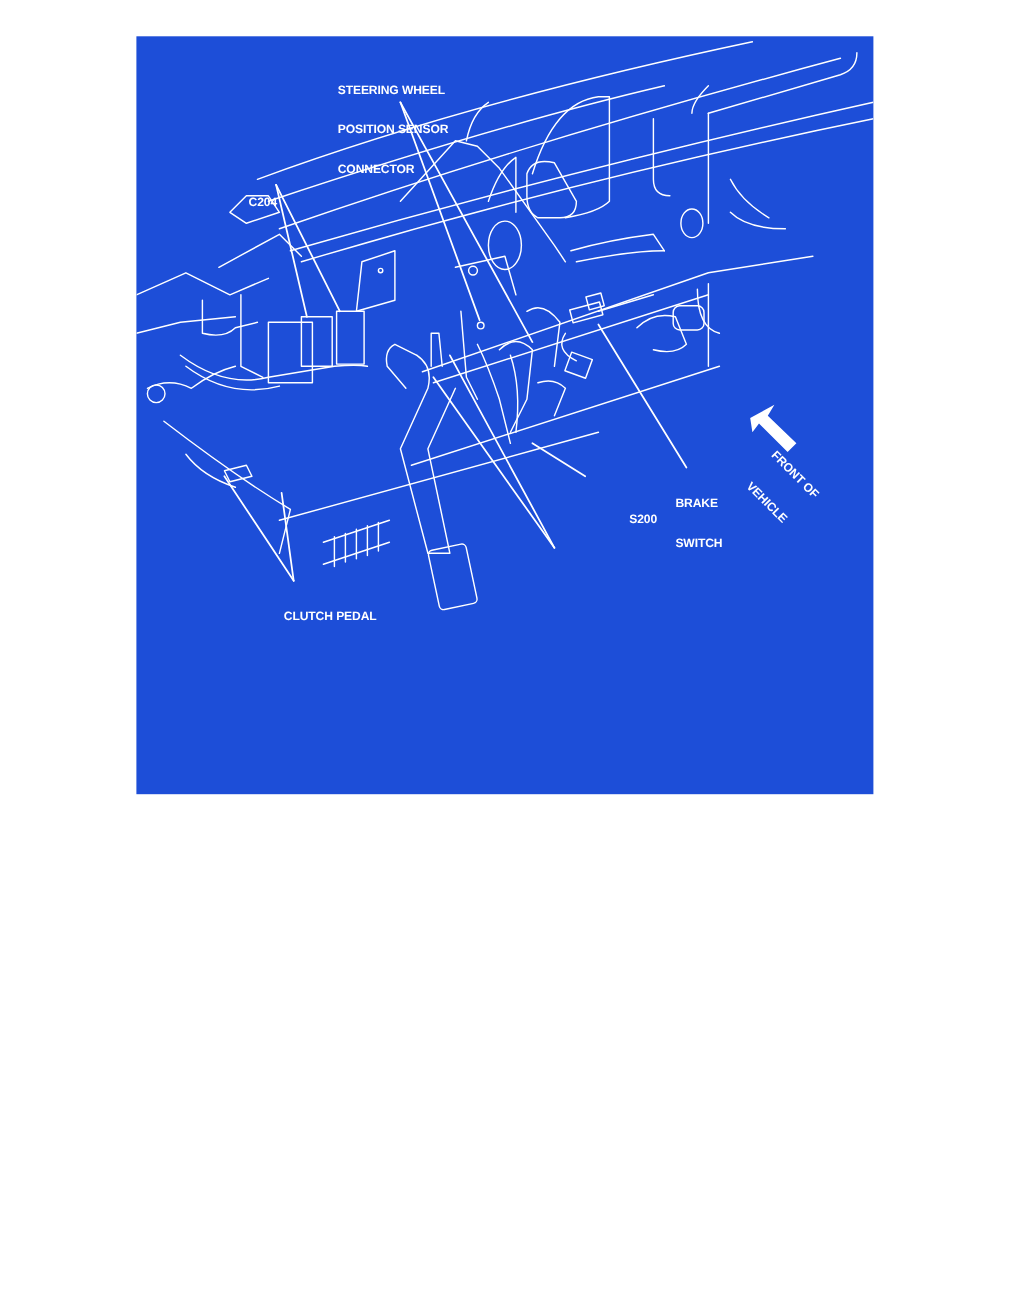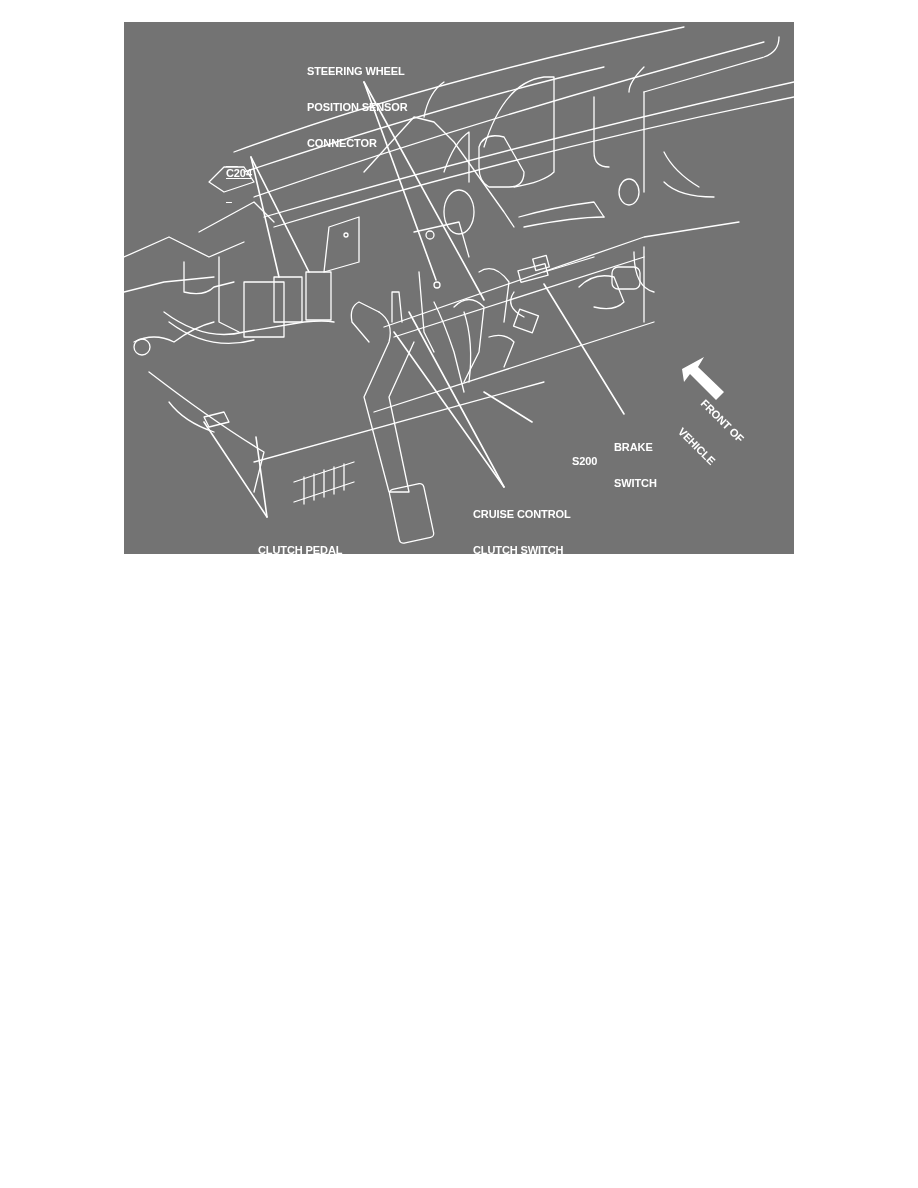--- a/index.html
+++ b/index.html
@@ -1,19 +1,19 @@
 <!DOCTYPE html>
 <html><head>
   <meta charset="utf-8">
   <style>
     html, body { margin: 0; padding: 0; background: #ffffff; }
     body { width: 918px; height: 1188px; position: relative; overflow: hidden; }
     .panel {
-      position: absolute; left: 124px; top: 22px; width: 670px; height: 532px;
-      background: #737373; overflow: hidden;
+      position: absolute; left: 124px; top: 33px; width: 670px; height: 689px;
+      background: #1d4ed8; overflow: hidden;
     }
     .panel svg { position: absolute; left: 0; top: 0; }
     .lbl {
       position: absolute; color: #ffffff;
       font-family: "Liberation Sans", sans-serif; font-weight: bold;
       font-size: 11px; line-height: 12px; letter-spacing: -0.1px;
       white-space: pre; text-transform: uppercase;
     }
     .lbl span { display: block; }
     .rot { transform-origin: 0 0; transform: rotate(45deg); }
@@ -128,33 +128,29 @@
 
     <polygon points="558,347 580,335 574,345 600,370 592,378 566,352 560,360" fill="#ffffff" stroke="none"></polygon>
   </svg>
 
   <div class="lbl" style="left:183px; top:19px;">
     <span>STEERING WHEEL</span>
     <span>POSITION SENSOR</span>
     <span>CONNECTOR</span>
   </div>
 
-  <div class="lbl" style="left:102px; top:121px;text-decoration:underline;">
+  <div class="lbl" style="left:102px; top:121px;">
     <span>C204</span>
   </div>
 
   <div class="lbl" style="left:134px; top:498px;">
     <span>CLUTCH PEDAL</span>
     
   </div>
 
-  <div class="lbl" style="left:349px; top:462px;">
-    <span>CRUISE CONTROL</span>
-    <span>CLUTCH SWITCH</span>
-  </div>
 
   <div class="lbl" style="left:411px; top:409px;margin-left:37px;">
     <span>S200</span>
   </div>
 
   <div class="lbl" style="left:490px; top:395px;">
     <span>BRAKE</span>
     <span>SWITCH</span>
   </div>
 

